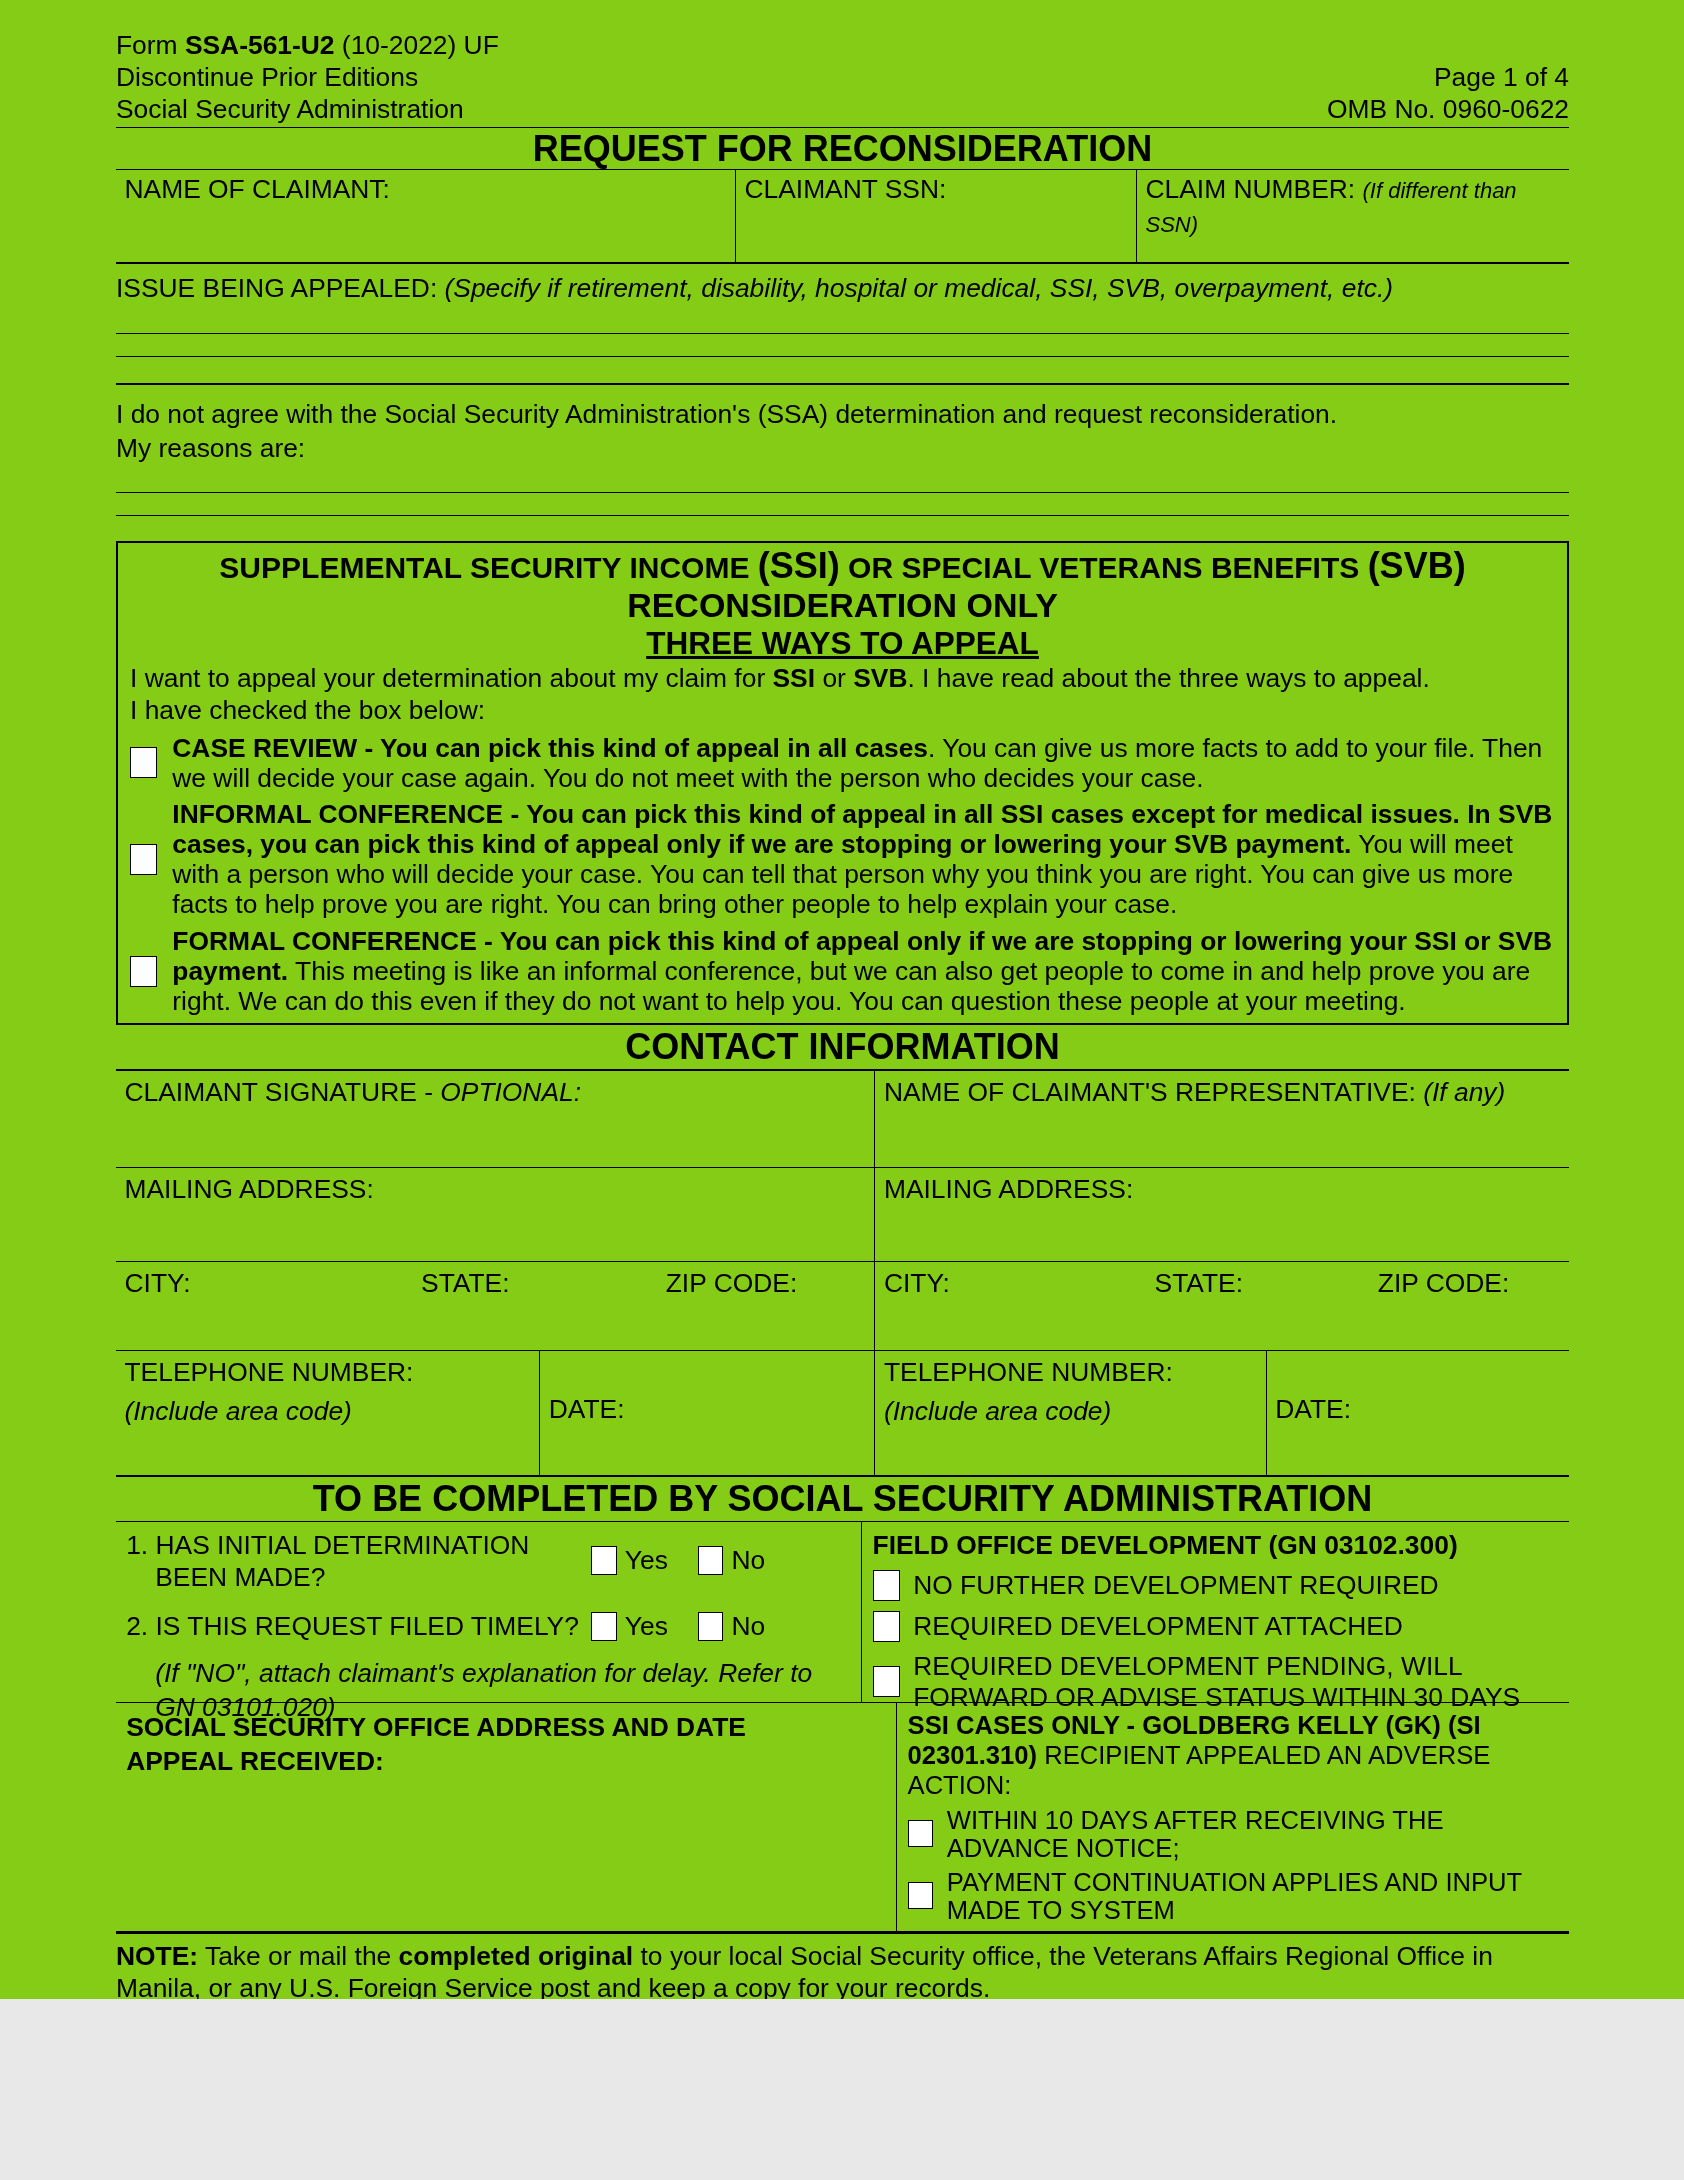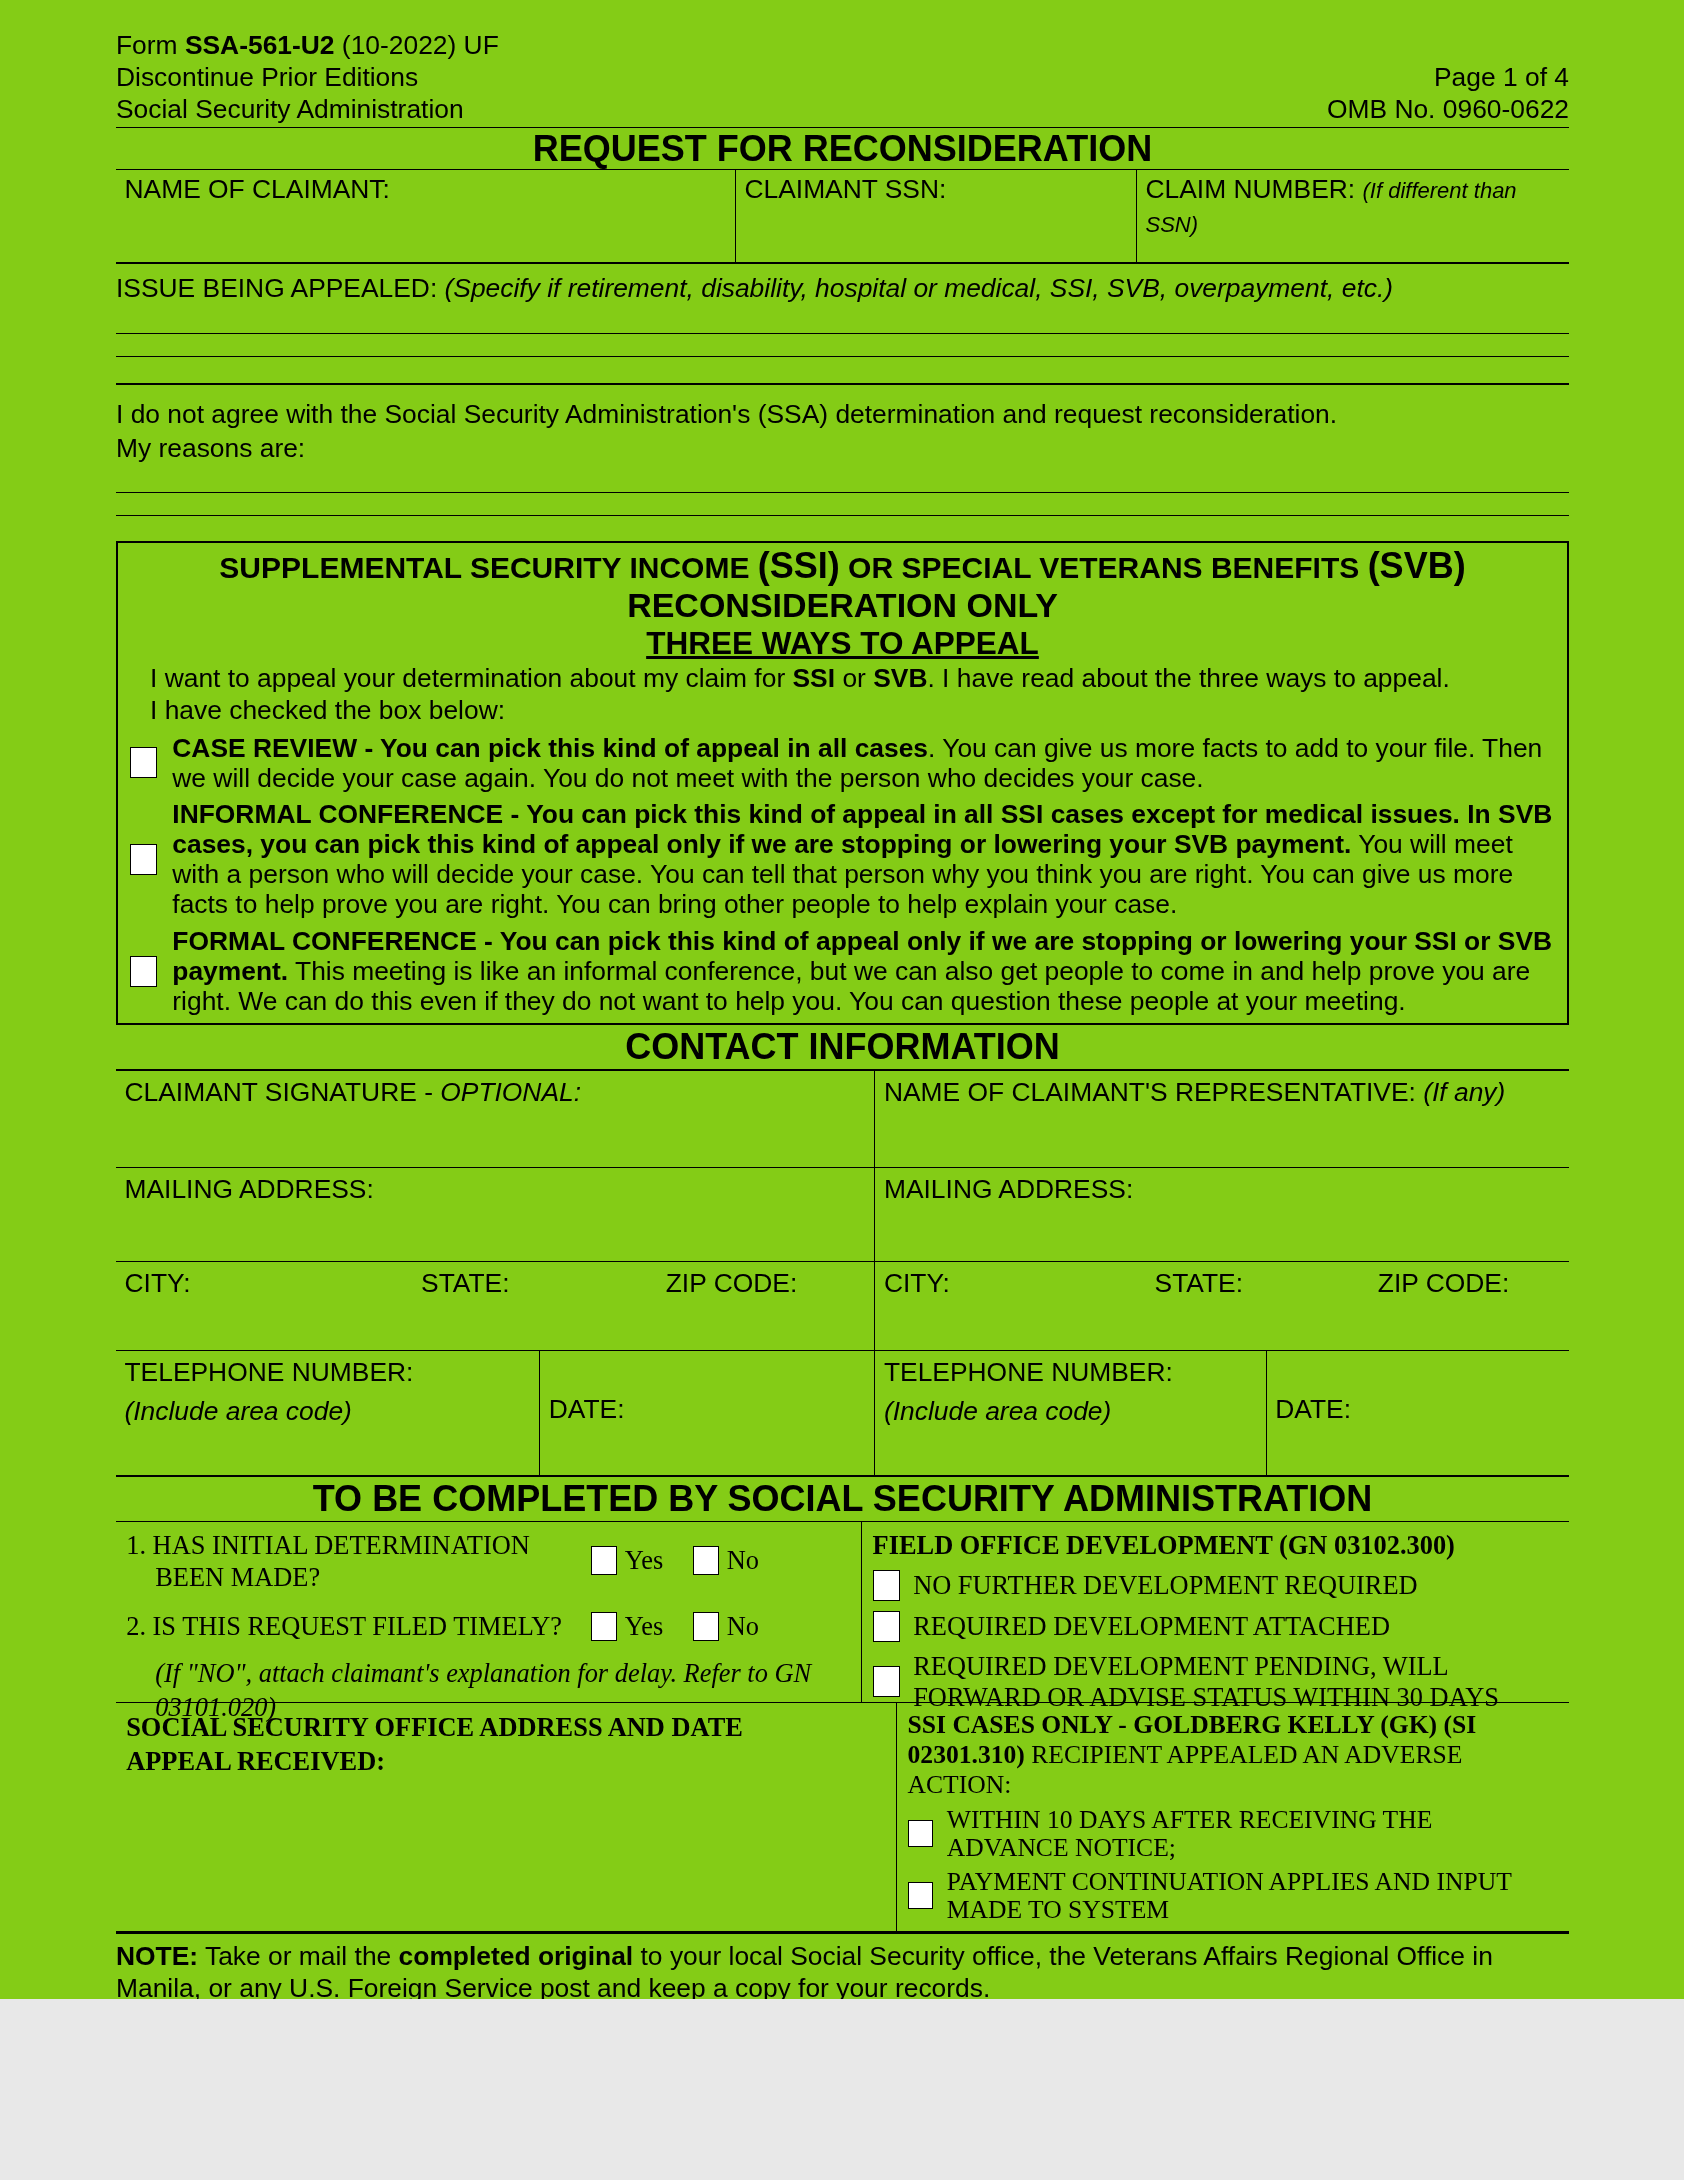--- a/index.html
+++ b/index.html
@@ -46,21 +46,21 @@
   .disagree .l1{margin-top:27px;}
   .disagree .l2{margin-top:22px;}
 
   
   .ssi-box{margin-top:25.6px;border:2.6px solid #000;padding:3.4px 12px 6.8px 12px;}
   .ssi-h1{text-align:center;font-weight:bold;font-size:30px;line-height:37px;}
   .ssi-h1 .big{font-size:36px;text-align:center;}
   .ssi-h2{text-align:center;font-weight:bold;font-size:34px;line-height:39px;}
   .ssi-h3{text-align:center;font-weight:bold;font-size:31.5px;line-height:37px;}
   .ssi-h3 span{text-decoration:underline;}
-  .ssi-intro div{line-height:32px;margin-left:20px;}
+  .ssi-intro div{line-height:32px;}
   .opt{display:flex;align-items:center;gap:15.3px;margin-top:6.8px;}
   .opt-text{flex:1;line-height:30px;}
   .cb{flex:none;width:27px;height:31px;border:1.7px solid #000;background:#fff;box-sizing:border-box;}
 
   
   .sec-head{text-align:center;font-weight:bold;font-size:36px;line-height:44px;margin:0;}
 
   
   .ctbl{border-top:2.6px solid #000;border-bottom:2.6px solid #000;}
   .crow{display:grid;grid-template-columns:52.2% 47.8%;border-bottom:1.7px solid #000;box-sizing:border-box;}
@@ -70,21 +70,21 @@
   .h-r1{height:97px;} .h-r2{height:94px;} .h-r3{height:89px;} .h-r4{height:124px;}
   .city-grid{display:grid;grid-template-columns:40% 33% 27%;padding:5.1px 8.5px;box-sizing:border-box;}
   .phone-half{display:grid;grid-template-columns:50.8% 49.2%;box-sizing:border-box;gap:38px;}
   .phone-half .sub{padding:5.1px 8.5px;box-sizing:border-box;}
   .phone-half .sub + .sub{border-left:1.7px solid #000;}
   .phone-note{font-style:italic;margin-top:5.1px;}
   .date-lbl{margin-top:37px;}
 
   
   .ssa-tbl{display:grid;grid-template-columns:51.3% 48.7%;grid-template-rows:181px auto;
-           border-top:1.7px solid #000;border-bottom:3.4px solid #000;font-family:Liberation Serif, serif;}
+           border-top:1.7px solid #000;border-bottom:3.4px solid #000;}
   .scell{padding:6.8px 10.2px;box-sizing:border-box;}
   .scell.r{border-left:1.7px solid #000;}
   .scell.top{border-bottom:1.7px solid #000;}
   .q-row{display:grid;grid-template-columns:1fr 260px;align-items:center;}
   .q1-text{max-width:434px;padding-left:29px;text-indent:-29px;line-height:32px;}
   .q2-row{margin-top:17px;}
   .yn{display:flex;align-items:center;gap:8px;}
   .yn .cb{width:25.6px;height:29px;}
   .yn .no-group{margin-left:22px;}
   .q2-note{font-style:italic;margin-top:12px;padding-left:29px;max-width:733px;line-height:34px;}

